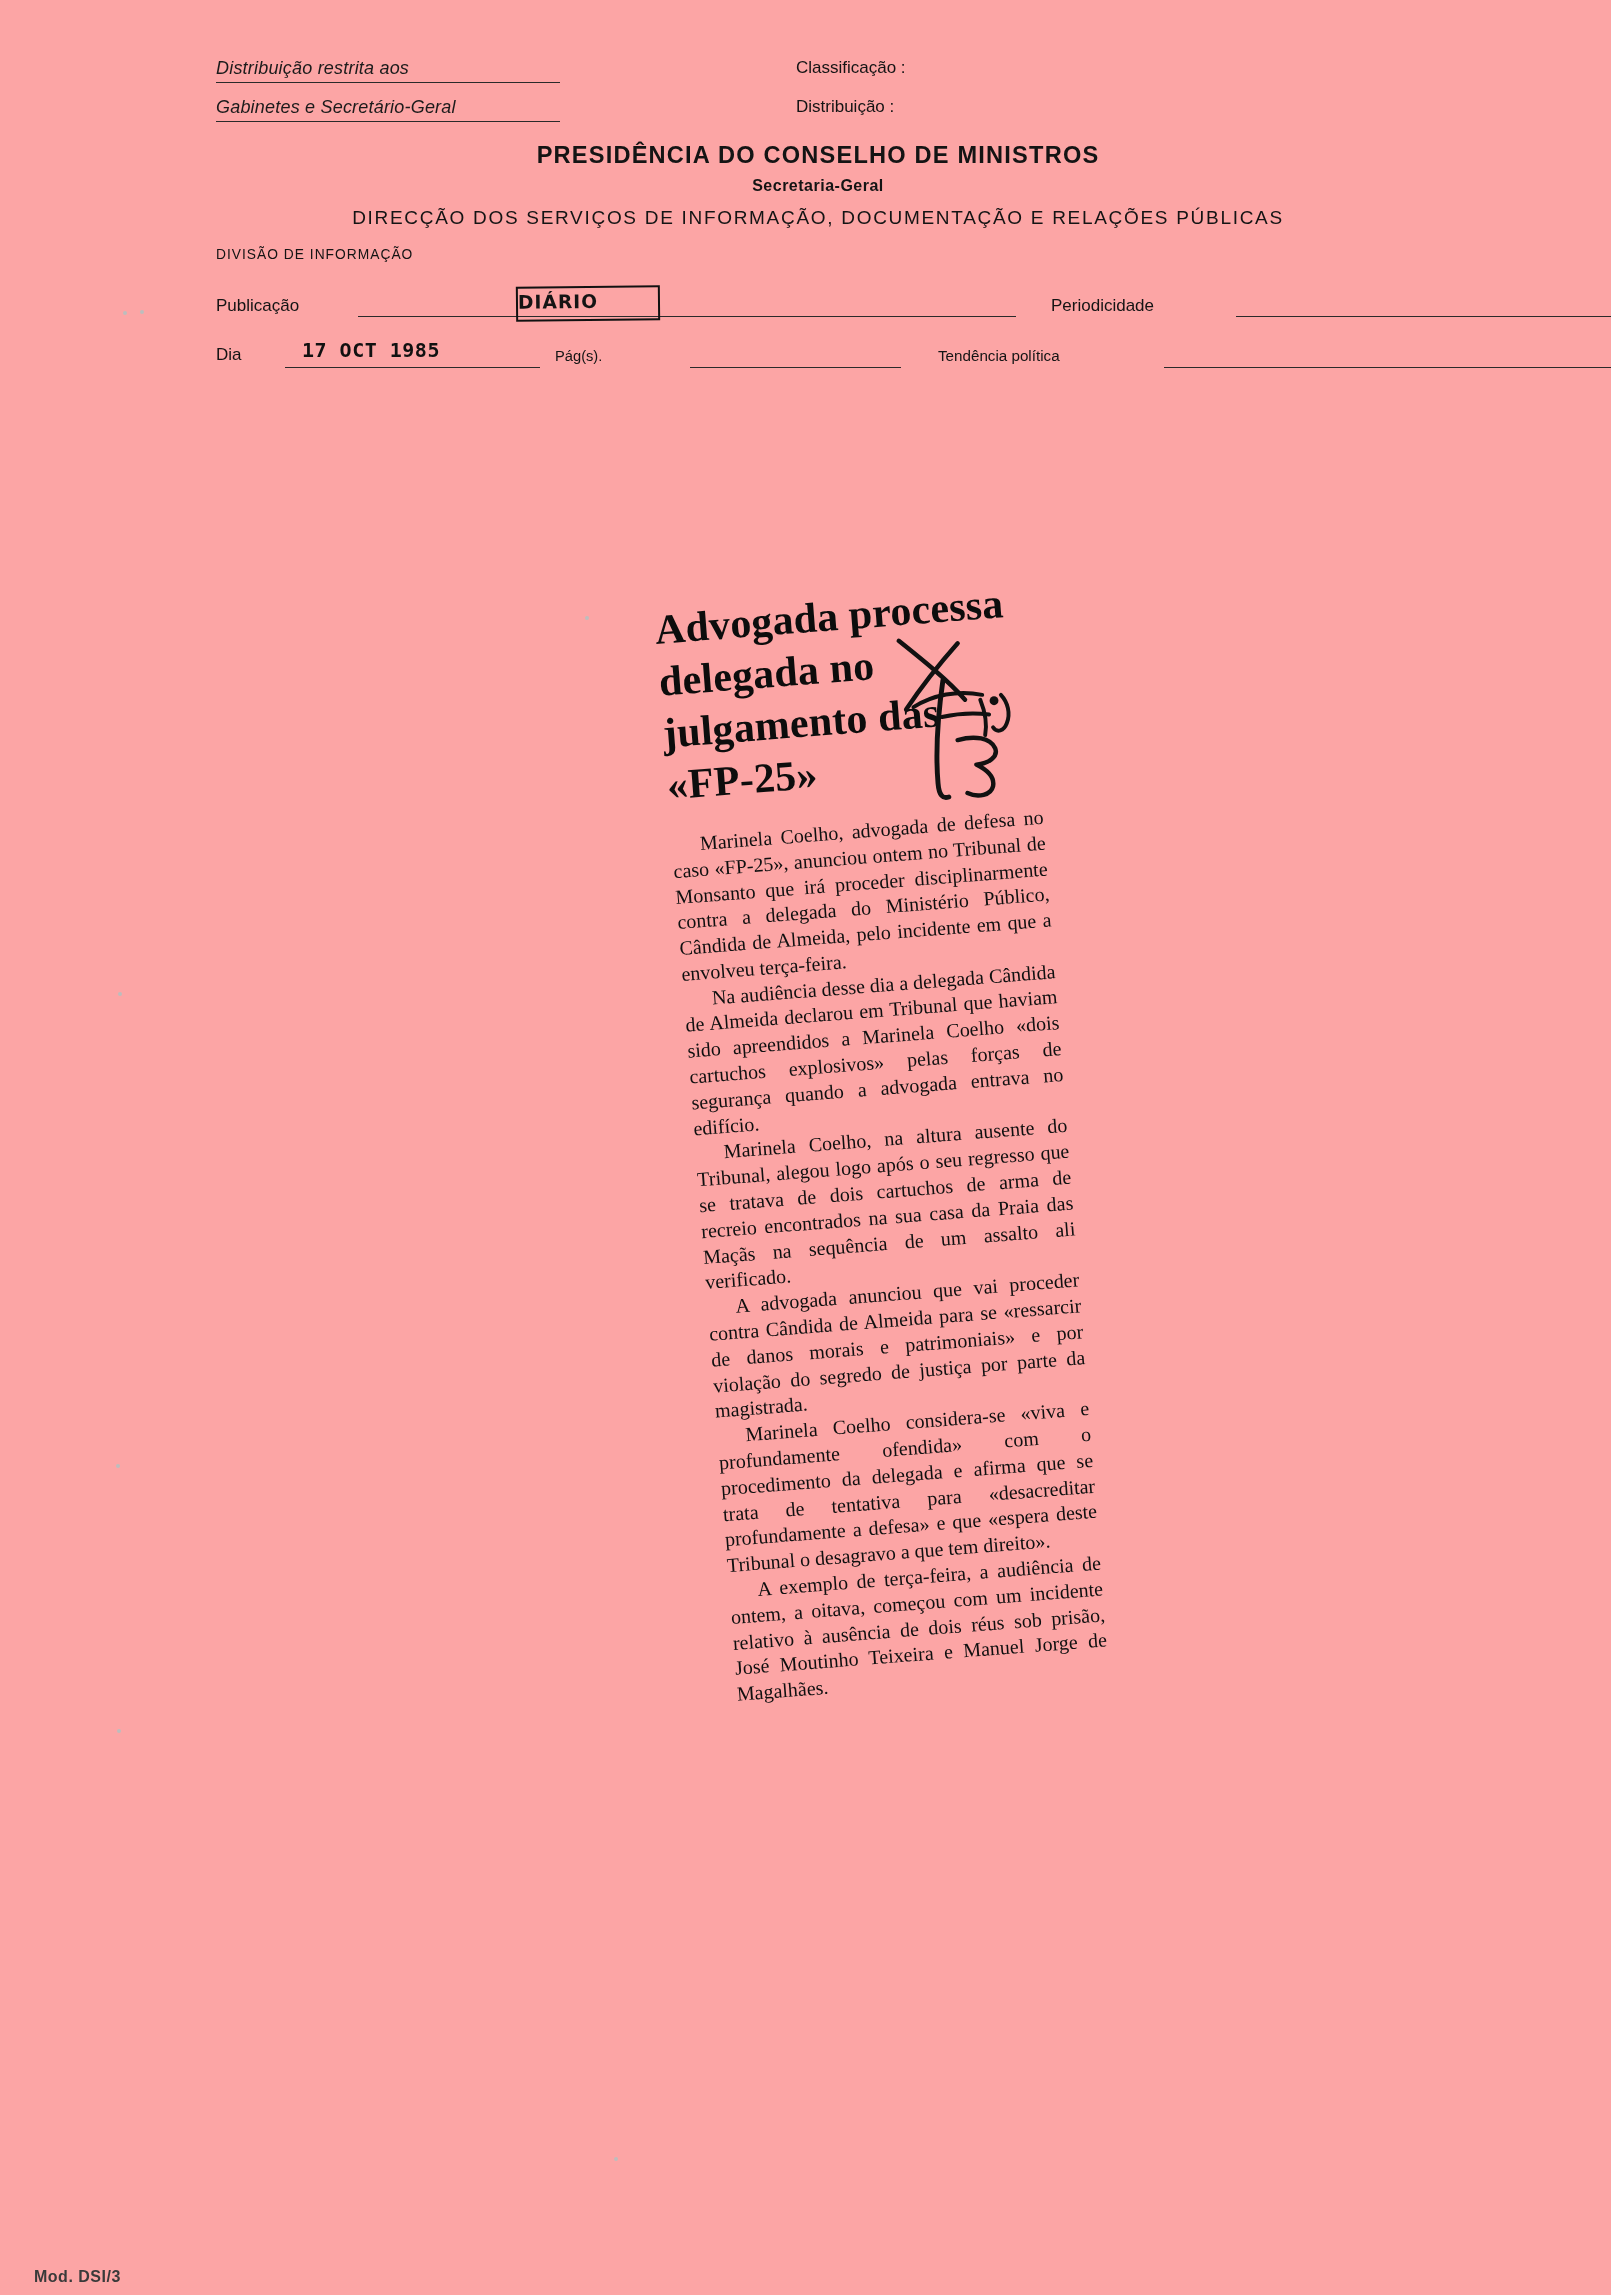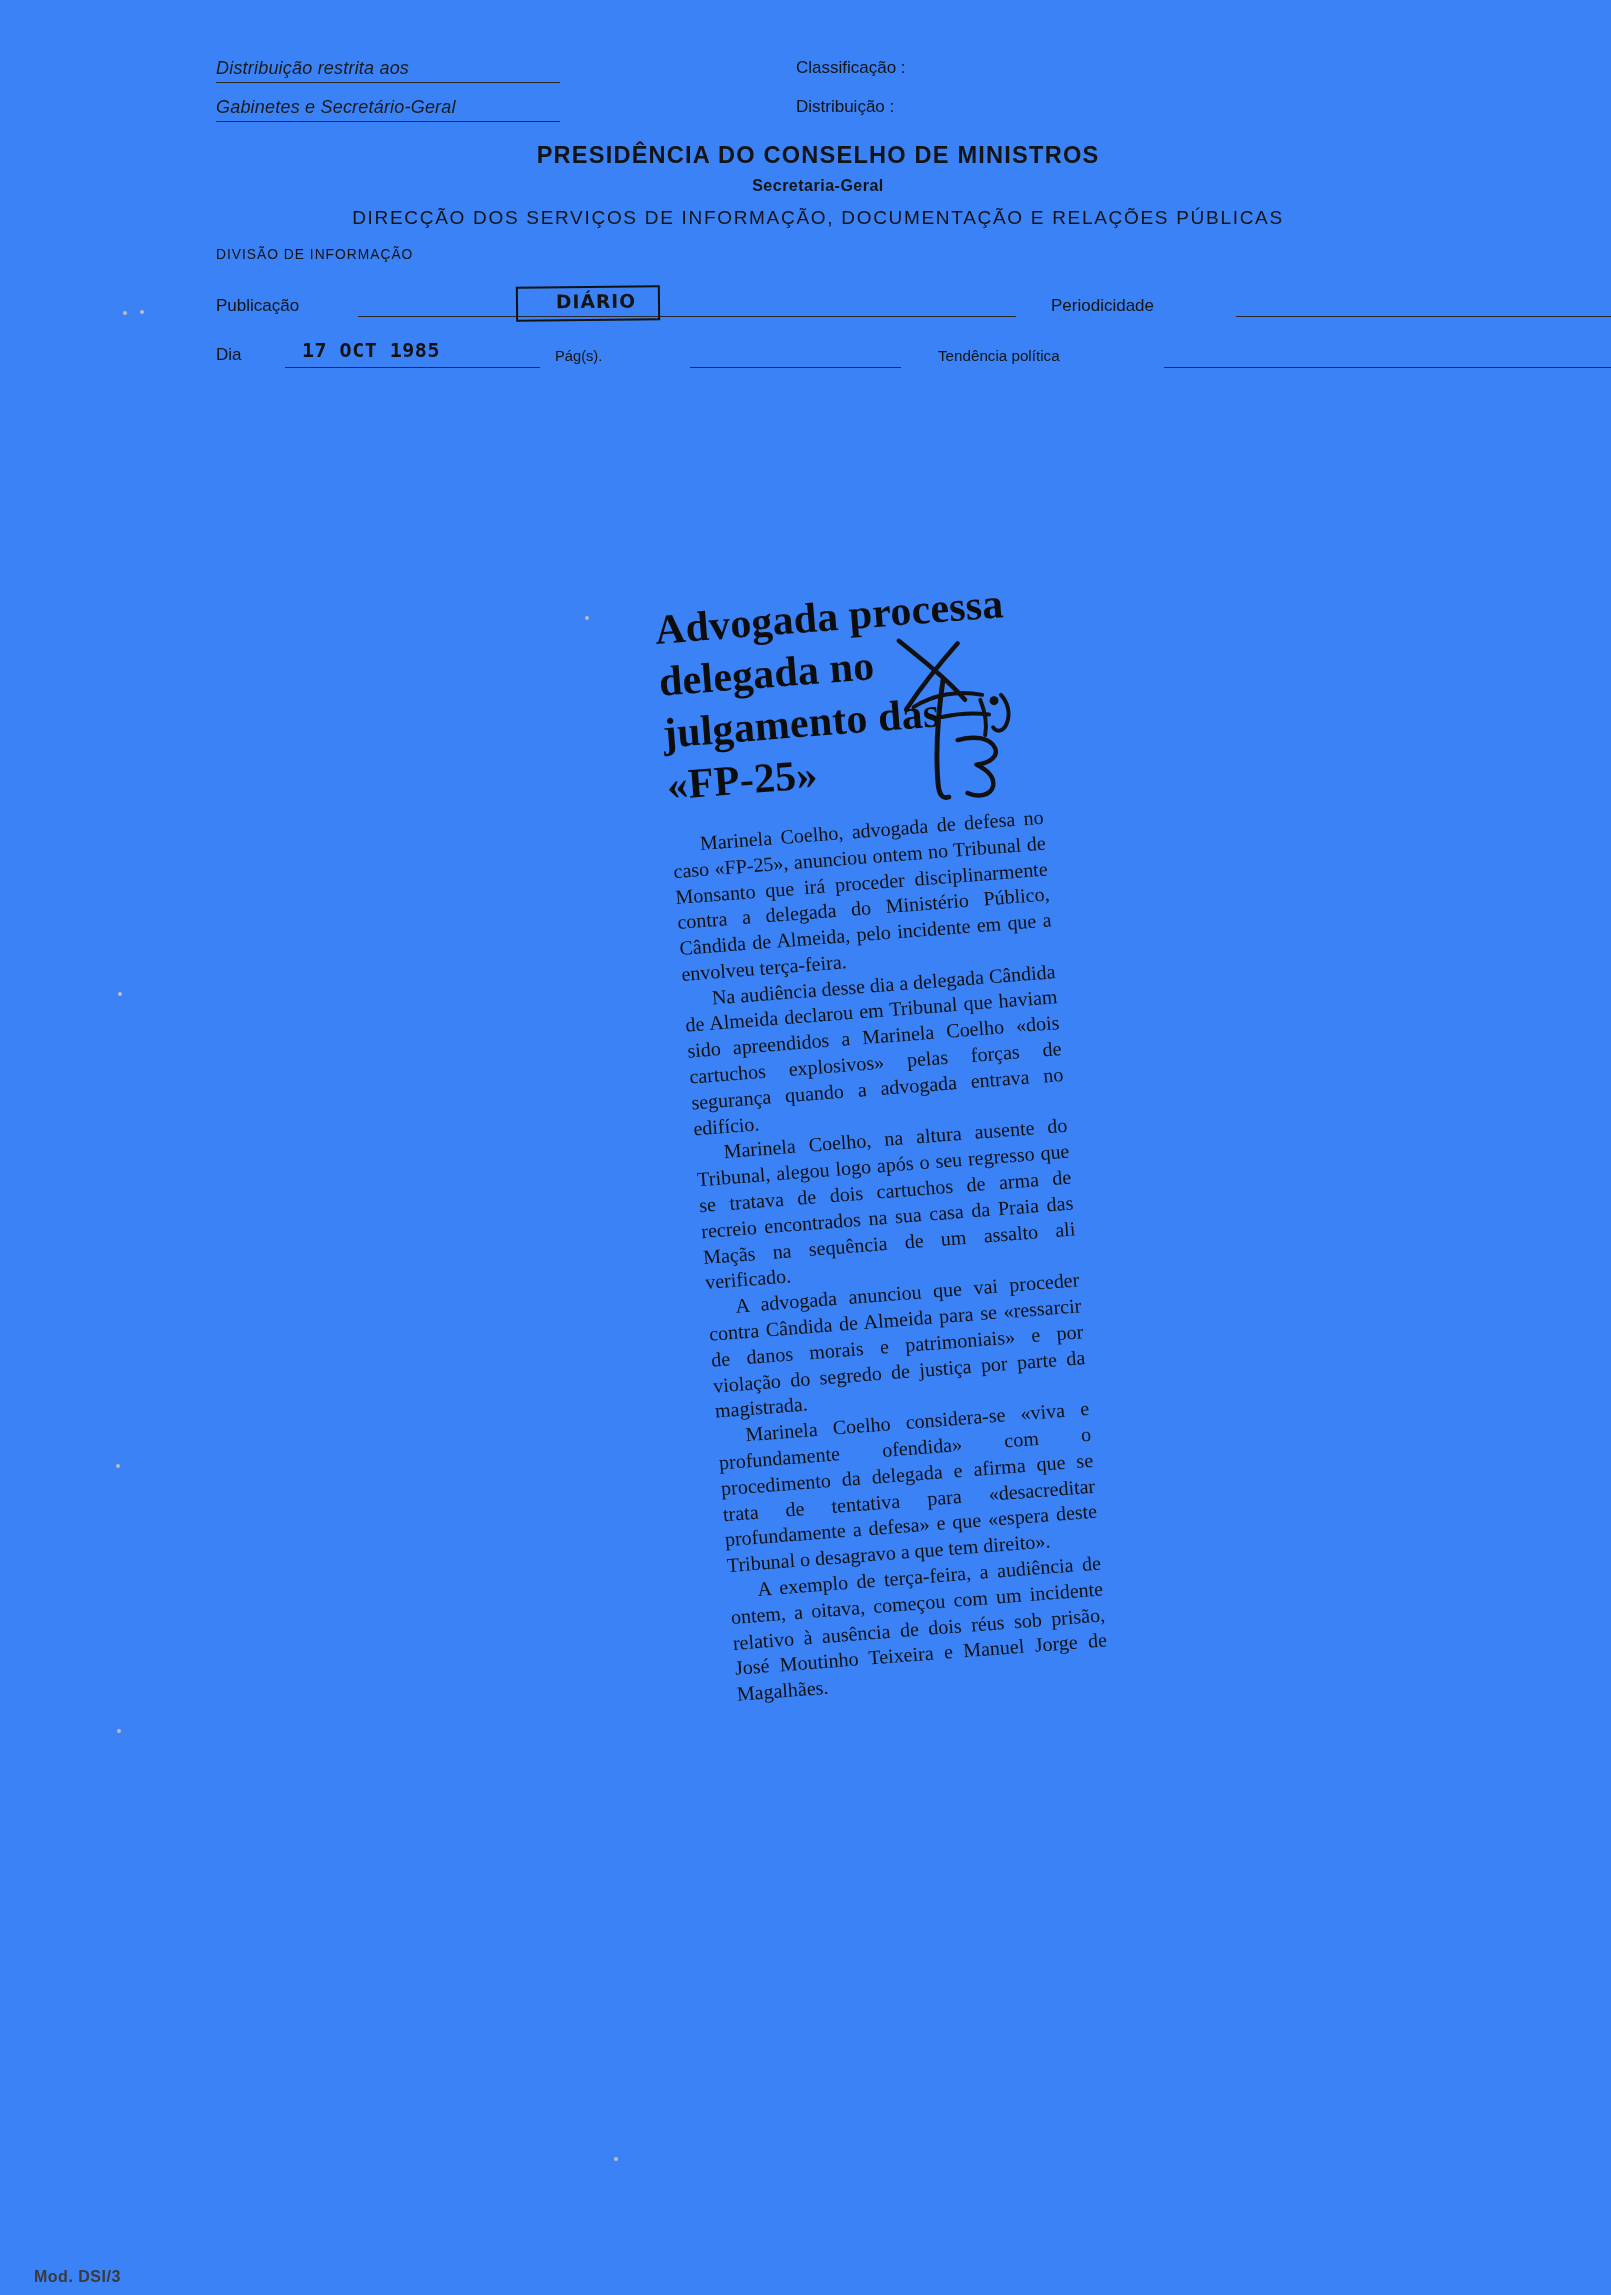--- a/index.html
+++ b/index.html
@@ -12,21 +12,21 @@
     height: 2295px;
     position: relative;
     font-family: "Liberation Sans", sans-serif;
     color: #141414;
     overflow: hidden;
   }
 
   .page {
     position: absolute;
     inset: 0;
-    background: #3b82f6;
+    background: #fca5a5;
   }
 
   
   .form-header {
     position: absolute;
     left: 216px;
     top: 54px;
     width: 1204px;
   }
 
@@ -126,27 +126,26 @@
     position: absolute;
     left: 300px;
     top: 1px;
     width: 140px;
     height: 30.5px;
     border: 2.5px solid #111;
     transform: rotate(-0.6deg);
   }
   .pub-stamp span {
     display: block;
-    text-align: center;
+    text-align: left;
     font-size: 18.7px;
     font-weight: bold;
     letter-spacing: 1px;
     line-height: 28.5px;
     font-family: "DejaVu Sans", sans-serif;
-    padding-left: 16px;
   }
   .periodicidade-label { position: absolute; left: 835px; top: 10.8px; }
   .periodicidade-rule {
     position: absolute;
     left: 1020px;
     top: 30.5px;
     width: 432px;
     border-bottom: 1px solid #2a2a2a;
   }
 

